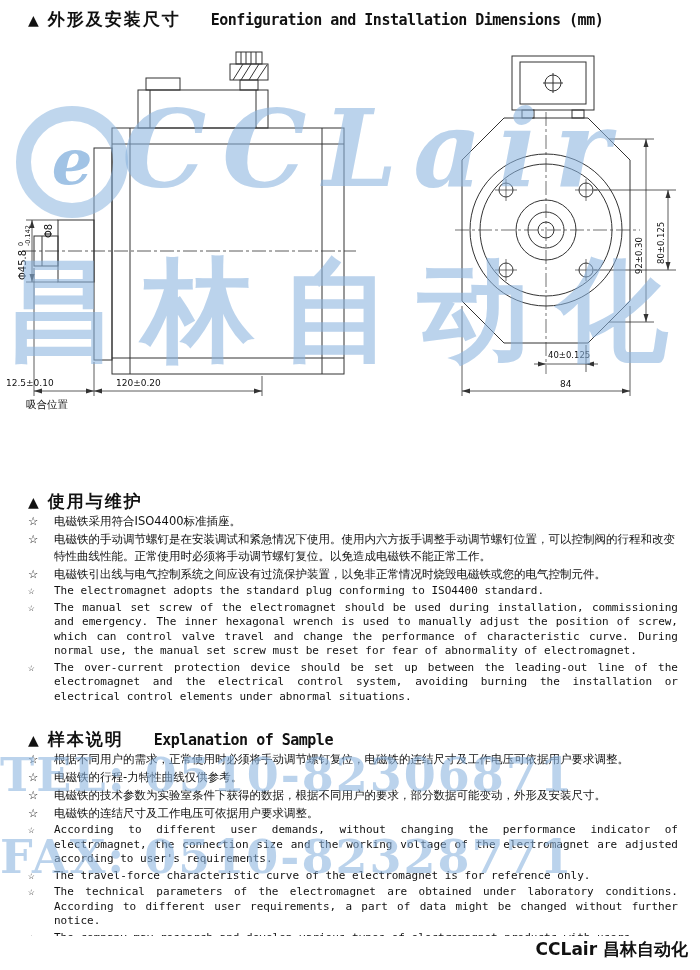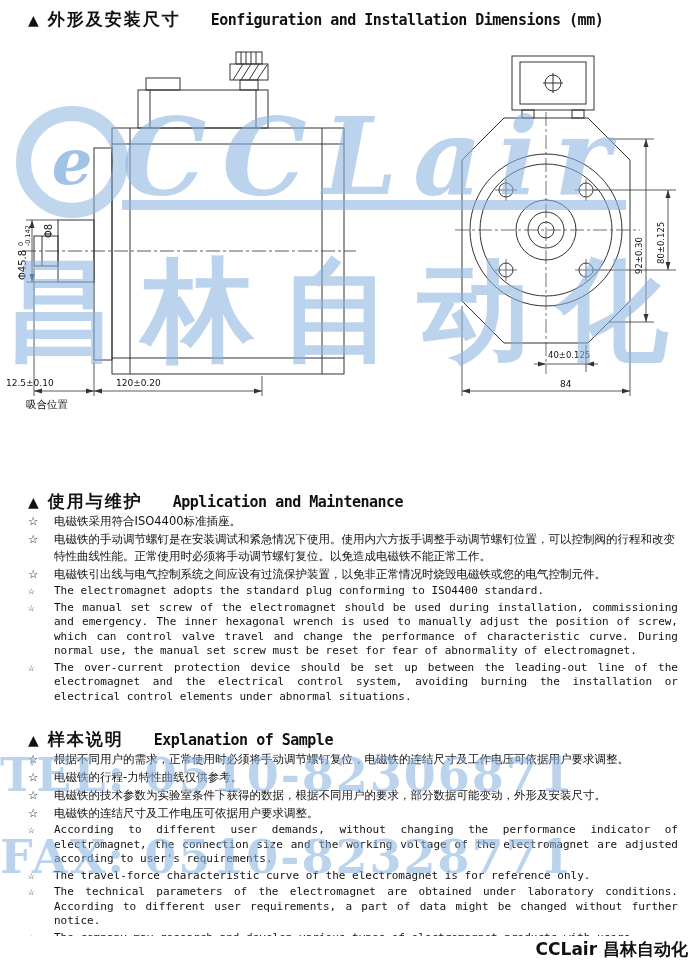--- a/index.html
+++ b/index.html
@@ -25,22 +25,22 @@
   #sec-dim-header{top:8px;}
   #drawing{position:absolute;top:48px;left:0;width:700px;height:405px;}
   #dwg{position:relative;z-index:2;}
   #sec-maintenance{top:490px;height:236px;overflow:hidden;}
   #sec-sample{top:728px;height:208px;overflow:hidden;}
   .wm{position:absolute;pointer-events:none;font-weight:bold;color:rgba(138,180,222,0.58);white-space:nowrap;z-index:3;}
   #wm-logo{top:58px;left:16px;width:82px;height:82px;border:15px solid rgba(138,180,222,0.55);
     border-radius:50%;display:flex;align-items:center;justify-content:center;}
   #wm-logo .e{font-family:"DejaVu Serif", serif;font-style:italic;font-size:64px;line-height:1;
     color:rgba(138,180,222,0.8);}
-  #wm-cclair{left:122px;top:56px;font-size:106px;line-height:1;letter-spacing:16px;
-    font-family:"DejaVu Serif", serif;font-style:italic;text-decoration:underline;}
+  #wm-cclair{left:122px;top:48px;font-size:106px;line-height:1;letter-spacing:16px;
+    font-family:"DejaVu Serif", serif;font-style:italic;}
   #wm-zh{left:4px;top:206px;font-size:112px;line-height:1;letter-spacing:26px;}
   #wm-tel{top:752px;left:0;font-size:46px;line-height:1;letter-spacing:2px;
     font-family:"DejaVu Serif", serif;z-index:6;}
   #wm-fax{top:834px;left:0;font-size:46px;line-height:1;letter-spacing:2px;
     font-family:"DejaVu Serif", serif;z-index:6;}
   #footer-brand{position:absolute;top:938px;right:12px;font-size:17px;font-weight:bold;z-index:7;}
 </style>
 </head>
 <body>
 
@@ -195,21 +195,20 @@
         <text x="548" y="310" font-size="8.5">40±0.125</text>
         <text x="560" y="339" font-size="9">84</text>
       </g>
     </svg>
   </div>
 
   <div class="sec" id="sec-maintenance">
     <div class="sec-header">
       <span class="marker">▲</span>
       <span class="t-zh">使用与维护</span>
-      <span class="t-en">Application and Maintenance</span>
     </div>
     <ul class="bullets zh-list">
       <li>
         <span class="star">☆</span>
         <span class="txt">电磁铁采用符合ISO4400标准插座。</span>
       </li>
       <li>
         <span class="star">☆</span>
         <span class="txt">电磁铁的手动调节螺钉是在安装调试和紧急情况下使用。使用内六方扳手调整手动调节螺钉位置，可以控制阀的行程和改变特性曲线性能。正常使用时必须将手动调节螺钉复位。以免造成电磁铁不能正常工作。</span>
       </li>

